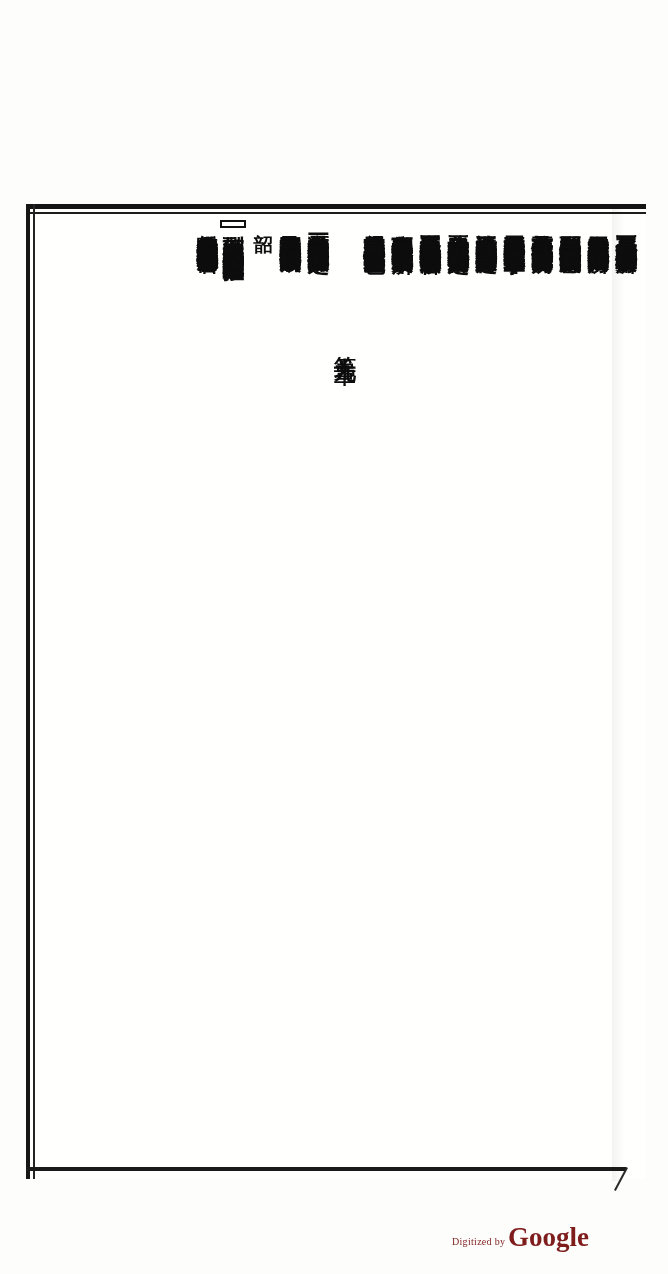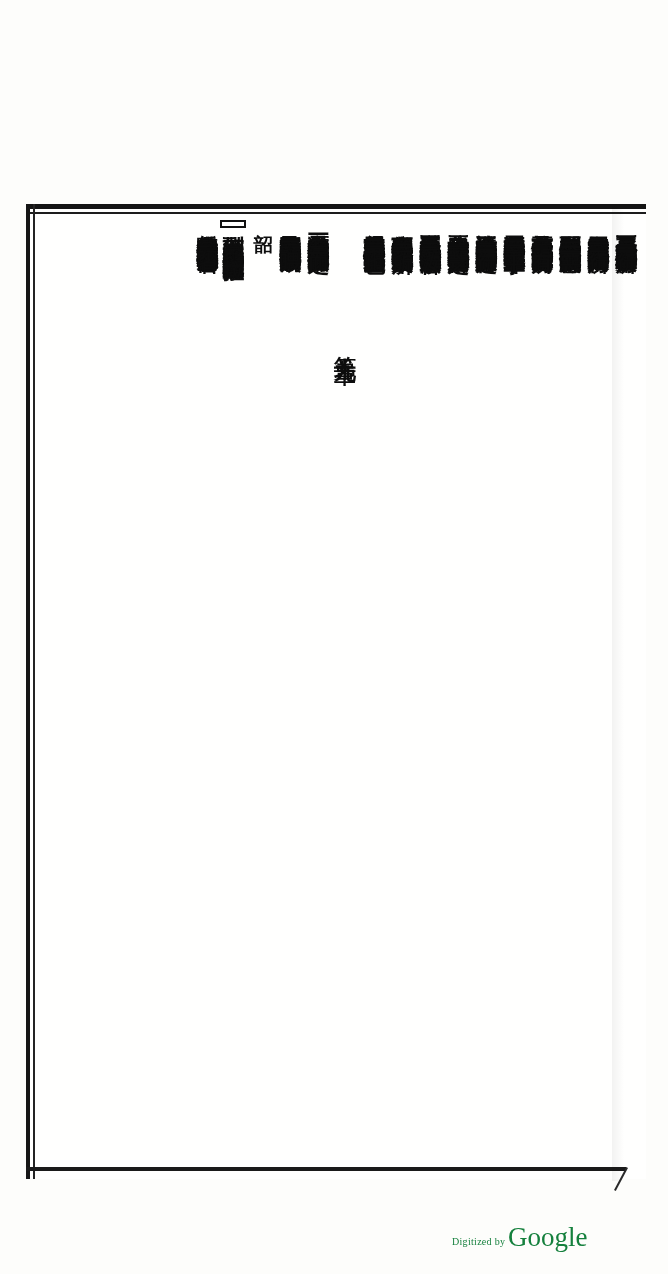--- a/index.html
+++ b/index.html
@@ -123,35 +123,36 @@
     margin: 1px 0;
   }
 
   
   #watermark {
     position: absolute;
     left: 452px;
     top: 1222px;
     width: 190px;
     height: 40px;
-    color: #15803d;
+    color: #7f1d1d;
     font-family: "Liberation Serif", serif;
     white-space: nowrap;
   }
   #watermark .digi {
     font-size: 10px;
     letter-spacing: 0.3px;
     position: absolute;
     left: 0; top: 14px;
   }
   #watermark .goog {
     font-size: 27px;
     position: absolute;
     left: 56px; top: 0px;
     letter-spacing: 0px;
+    font-weight: bold;
   }
 
   
   #edge-shadow {
     position: absolute;
     left: 612px; top: 206px;
     width: 12px; height: 975px;
     background: linear-gradient(to right, rgba(0,0,0,0.05), rgba(0,0,0,0));
   }
   

